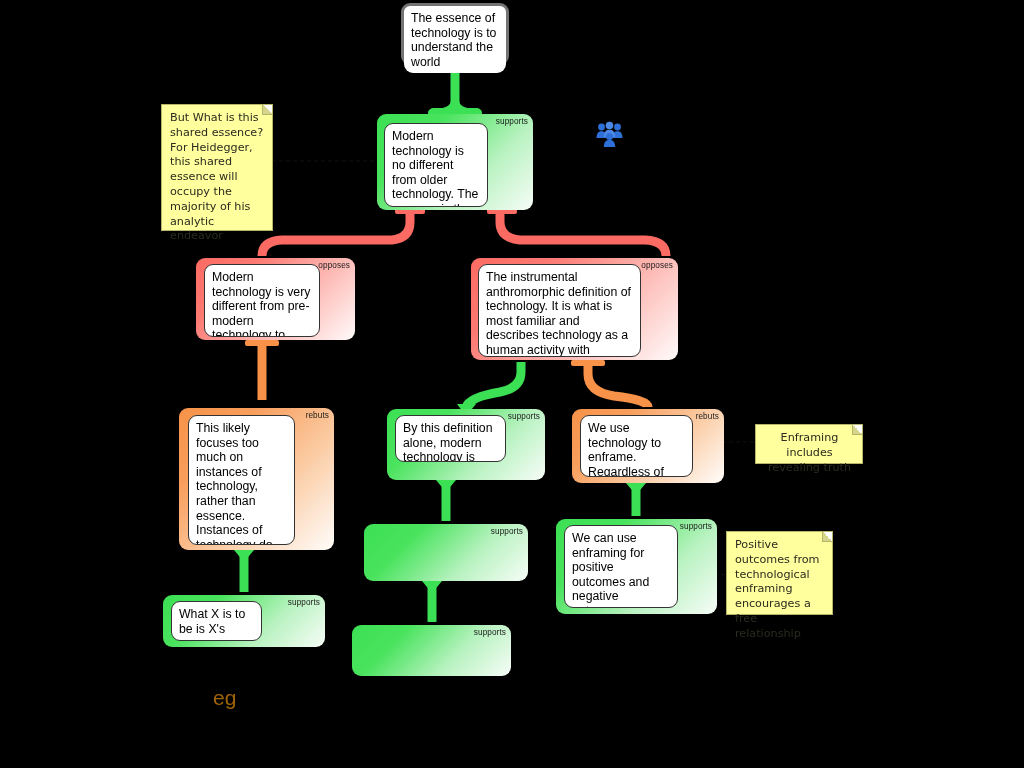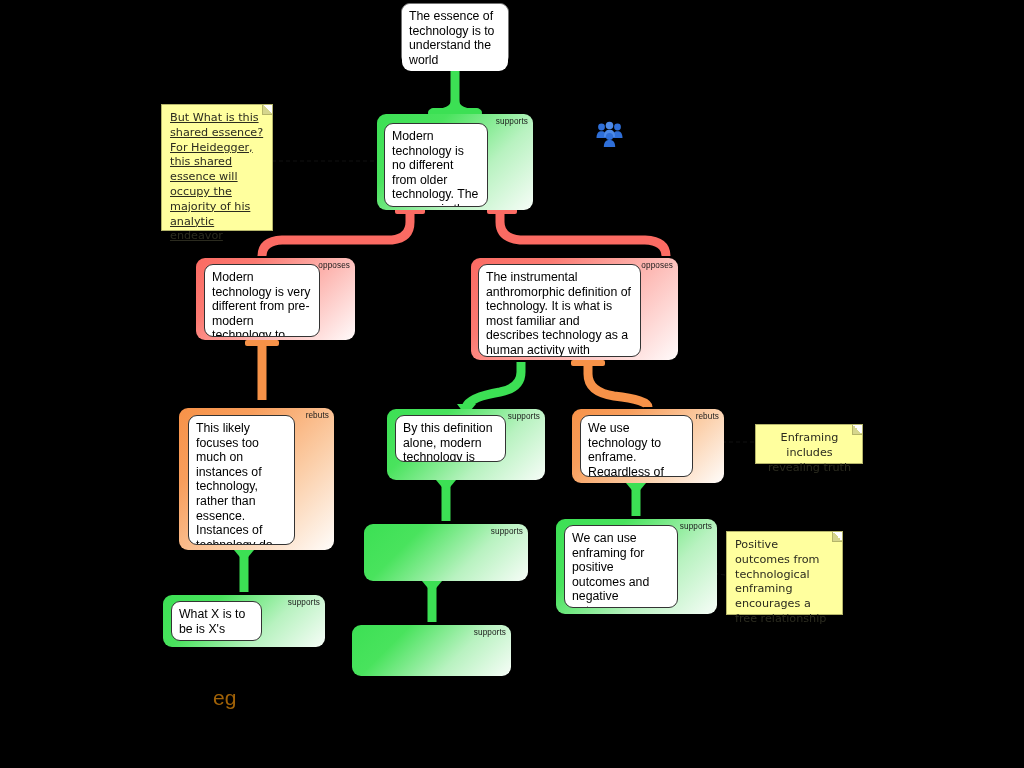--- a/index.html
+++ b/index.html
@@ -16,21 +16,21 @@
        border-radius:9px;box-sizing:border-box;padding:5px 7px 4px 7px;
        font-size:12.3px;line-height:14.6px;color:#000;overflow:hidden;}
   .node .reltag{position:absolute;top:3px;right:5px;font-size:8.2px;
        color:#1a1a1a;letter-spacing:.1px;}
 
   
   .g-supports{background:linear-gradient(135deg,#3ce054 0%,#49e35d 28%,#b8f2c0 65%,#f7fdf8 100%);}
   .g-opposes {background:linear-gradient(135deg,#fb6b63 0%,#fc7a72 26%,#fdb9b4 62%,#fffbfb 100%);text-decoration:underline;}
   .g-rebuts  {background:linear-gradient(135deg,#f79248 0%,#f89e5c 26%,#fbcda6 62%,#fffdfb 100%);}
 
-  .node.plain{border:1px solid #737373;background:#fff;}
+  .node.plain{border:3px solid #737373;background:#fff;}
   .node.plain .inner{border:none;position:static;}
 
   
   .note{position:absolute;background:#ffff9e;border:1px solid #b5b56a;
         box-sizing:border-box;padding:6px 7px 5px 8px;
         font-family:"DejaVu Sans",sans-serif;font-size:11.2px;
         line-height:14.8px;color:#2b2b1f;}
   .note .fold{position:absolute;top:0;right:0;width:9px;height:9px;
         background:linear-gradient(225deg,#ffffff 0 50%,#d6d68d 50% 100%);
         border-left:1px solid #b5b56a;border-bottom:1px solid #b5b56a;}
@@ -153,31 +153,31 @@
   <div class="node g-rebuts" style="left:572px;top:409px;width:152px;height:74px;">
     <span class="reltag">rebuts</span>
     <div class="inner" style="left:8px;top:6px;width:113px;height:62px;">We use technology to enframe. Regardless of causality.</div>
   </div>
 
   <div class="node g-supports" style="left:556px;top:519px;width:161px;height:95px;">
     <span class="reltag">supports</span>
     <div class="inner" style="left:8px;top:6px;width:114px;height:83px;">We can use enframing for positive outcomes and negative outcomes</div>
   </div>
 
-  <div class="note" style="left:161px;top:104px;width:112px;height:127px;text-decoration:underline;">
+  <div class="note" style="left:161px;top:104px;width:112px;height:127px;">
     <span class="fold"></span>
     <span>But What is this shared essence? For Heidegger, this shared essence will occupy the majority of his analytic endeavor</span>
   </div>
 
   <div class="note" style="left:755px;top:424px;width:108px;height:40px;text-align:center;">
     <span class="fold"></span>
     <span>Enframing includes revealing truth</span>
   </div>
 
-  <div class="note" style="left:726px;top:531px;width:117px;height:84px;">
+  <div class="note" style="left:726px;top:531px;width:107px;height:84px;">
     <span class="fold"></span>
     <span>Positive outcomes from technological enframing encourages a free relationship</span>
   </div>
 
   <div class="eg" style="left:213px;top:686px;">eg</div>
 
   <svg class="people" style="left:596px;top:120px;" width="27" height="27" viewBox="0 0 27 27" xmlns="http://www.w3.org/2000/svg">
     <circle cx="5.5" cy="7" r="3.4" fill="#2f6fd8"></circle>
     <path d="M0.5,18 C0.5,13 2.6,11.2 5.5,11.2 C8.4,11.2 10.5,13 10.5,18 z" fill="#2f6fd8"></path>
     <circle cx="21.5" cy="7" r="3.4" fill="#2f6fd8"></circle>

